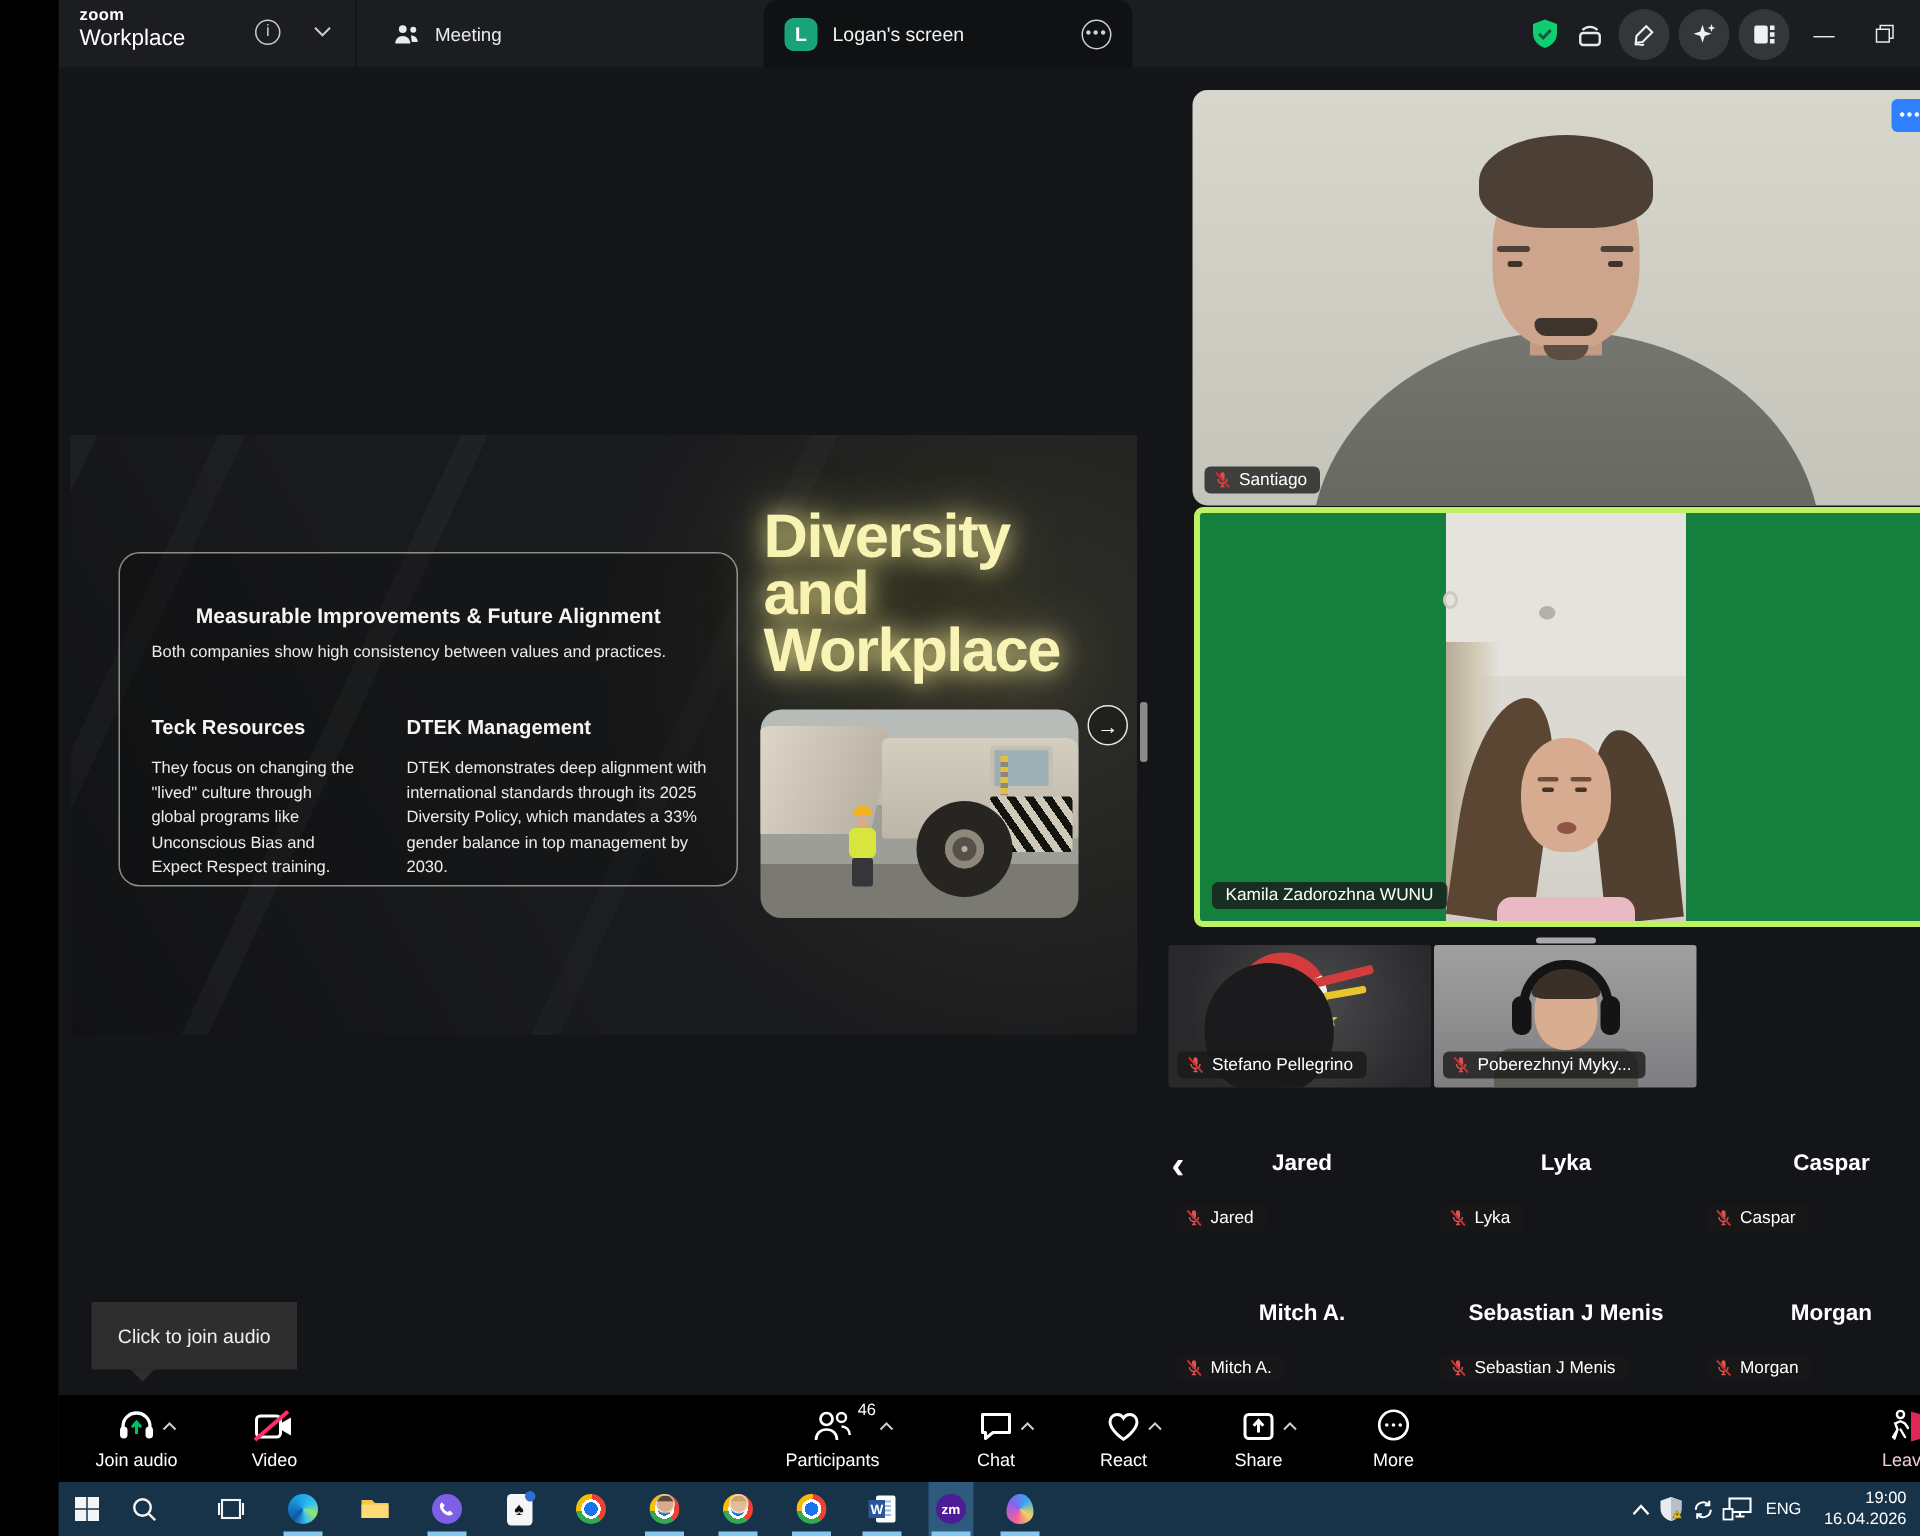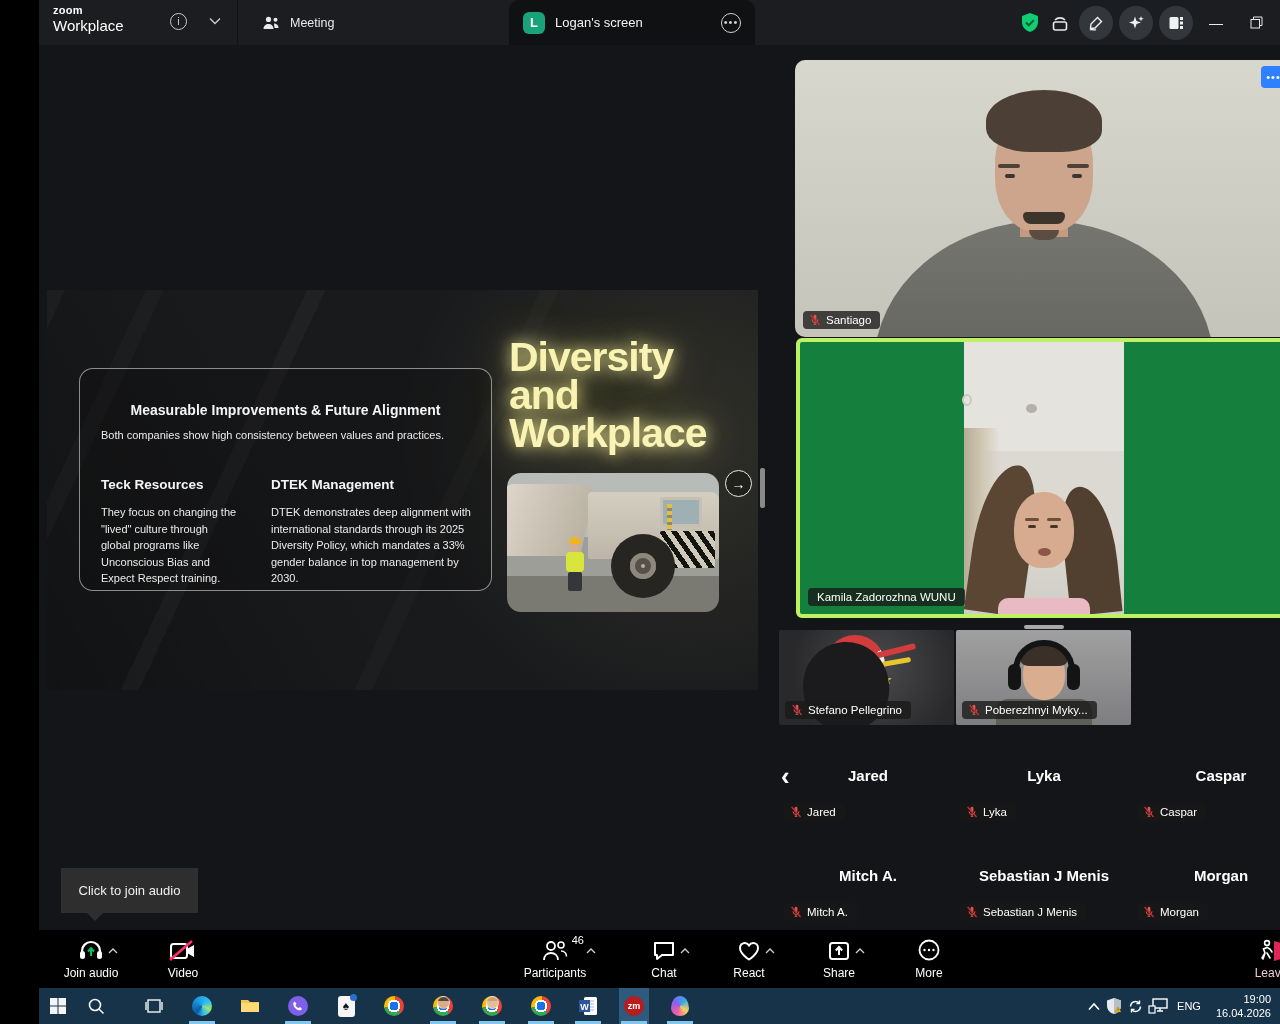--- a/index.html
+++ b/index.html
@@ -613,21 +613,21 @@
     </div>
     <div class="tk run" style="margin-left:17px;">
       <svg width="20" height="20" viewBox="0 0 20 20">
         <rect x="6" y="1" width="13" height="18" rx="1.5" fill="#fff"></rect>
         <path d="M9 5h7M9 8h7M9 11h7M9 14h7" stroke="#9fb8e0" stroke-width="1.2"></path>
         <rect x="1" y="4" width="11" height="12" fill="#2b579a"></rect>
         <text x="6.5" y="13.5" font-size="9" font-weight="bold" fill="#fff" text-anchor="middle" font-family="Liberation Sans, sans-serif">W</text>
       </svg>
     </div>
     <div class="tk active run" style="margin-left:16px;">
-      <div class="circle20" style="background:#b91c1c;display:flex;align-items:center;justify-content:center;color:#fff;font-size:9px;font-weight:bold;">zm</div>
+      <div class="circle20" style="background:#4c1d95;display:flex;align-items:center;justify-content:center;color:#fff;font-size:9px;font-weight:bold;">zm</div>
     </div>
     <div class="tk run" style="margin-left:16px;">
       <div style="width:18px;height:20px;border-radius:50% 50% 50% 50%/62% 62% 40% 40%;background:conic-gradient(from 200deg,#f25fa0,#8a5ff2 30%,#35a7f1 55%,#f2d35f 80%,#f25fa0);"></div>
     </div>
 
     <div class="tray">
       <svg width="14" height="9" viewBox="0 0 14 9">
           <path d="M2 7.5L7 2l5 5.5" stroke="#fff" stroke-width="1.6" fill="none"></path>
         </svg>
       <svg width="18" height="18" viewBox="0 0 18 18">

